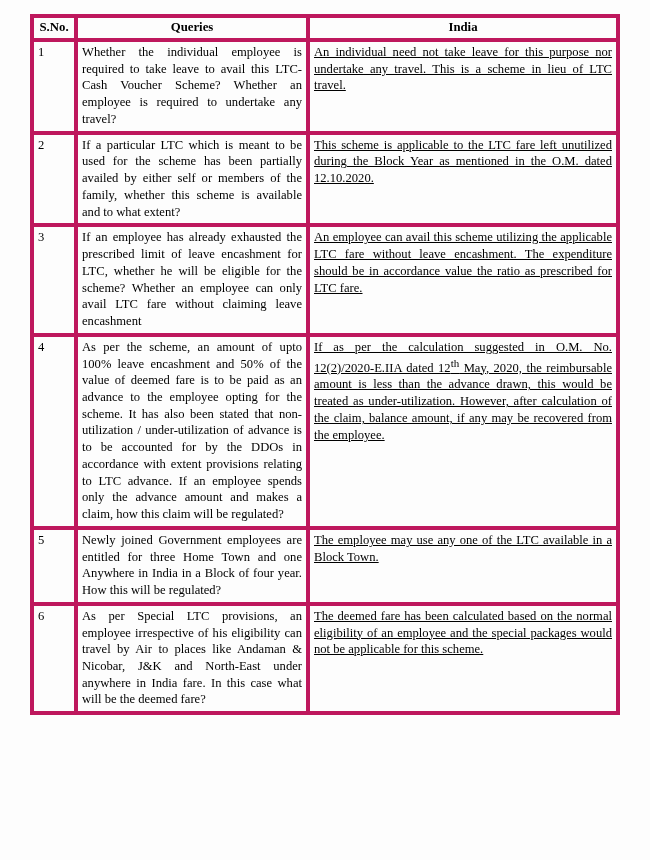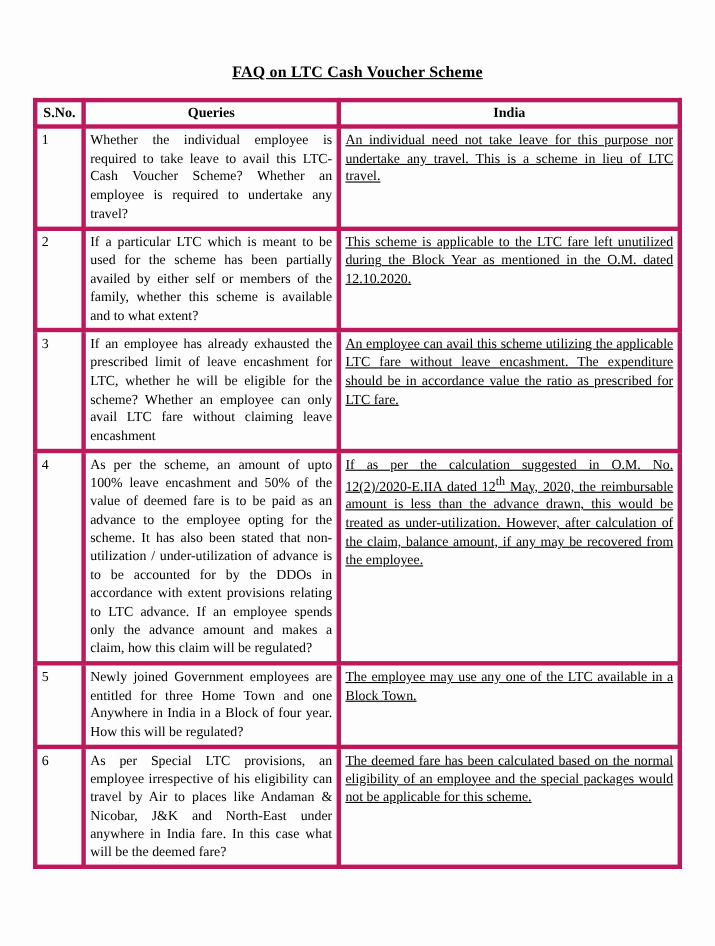--- a/index.html
+++ b/index.html
@@ -73,21 +73,20 @@
     text-decoration: underline;
   }
   .pad-bottom-1 { padding-bottom: 12px; }
   sup { font-size: 11px; vertical-align: super; }
 </style>
 </head>
 <body>
 
 <div class="page">
 
-  <div class="doc-title">FAQ on LTC Cash Voucher Scheme</div>
 
   <table class="faq">
     <colgroup>
       <col class="c-sno">
       <col class="c-query">
       <col class="c-reply">
     </colgroup>
     <thead>
       <tr>
         <th>S.No.</th>

